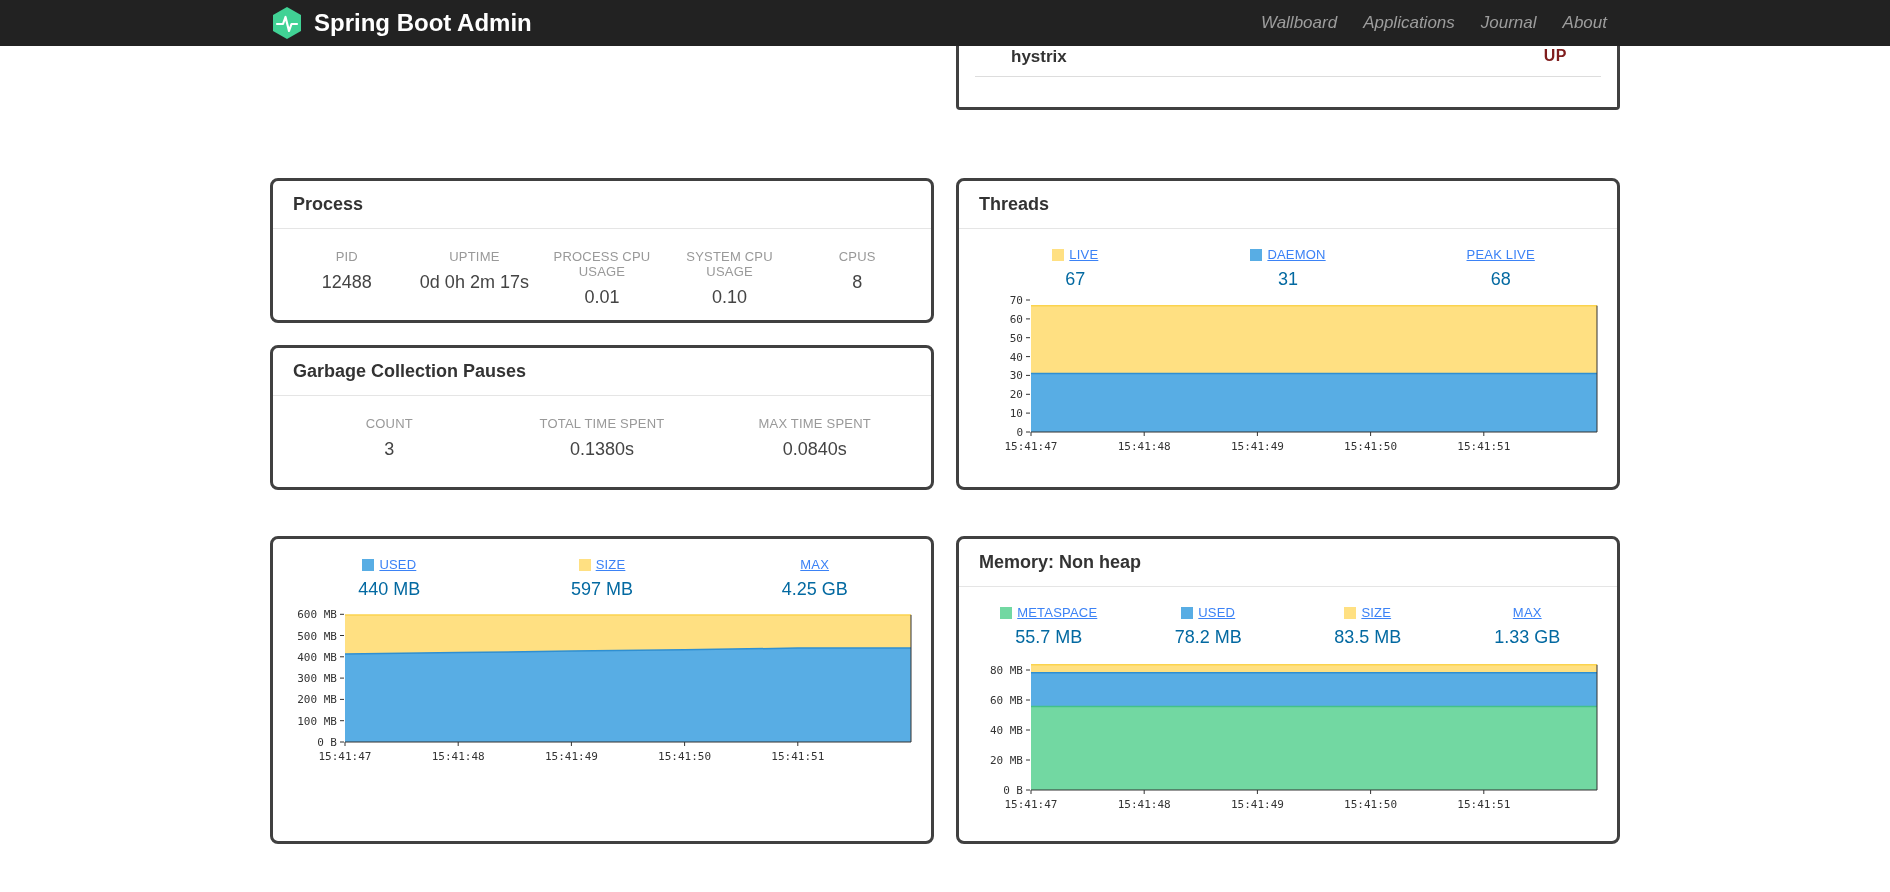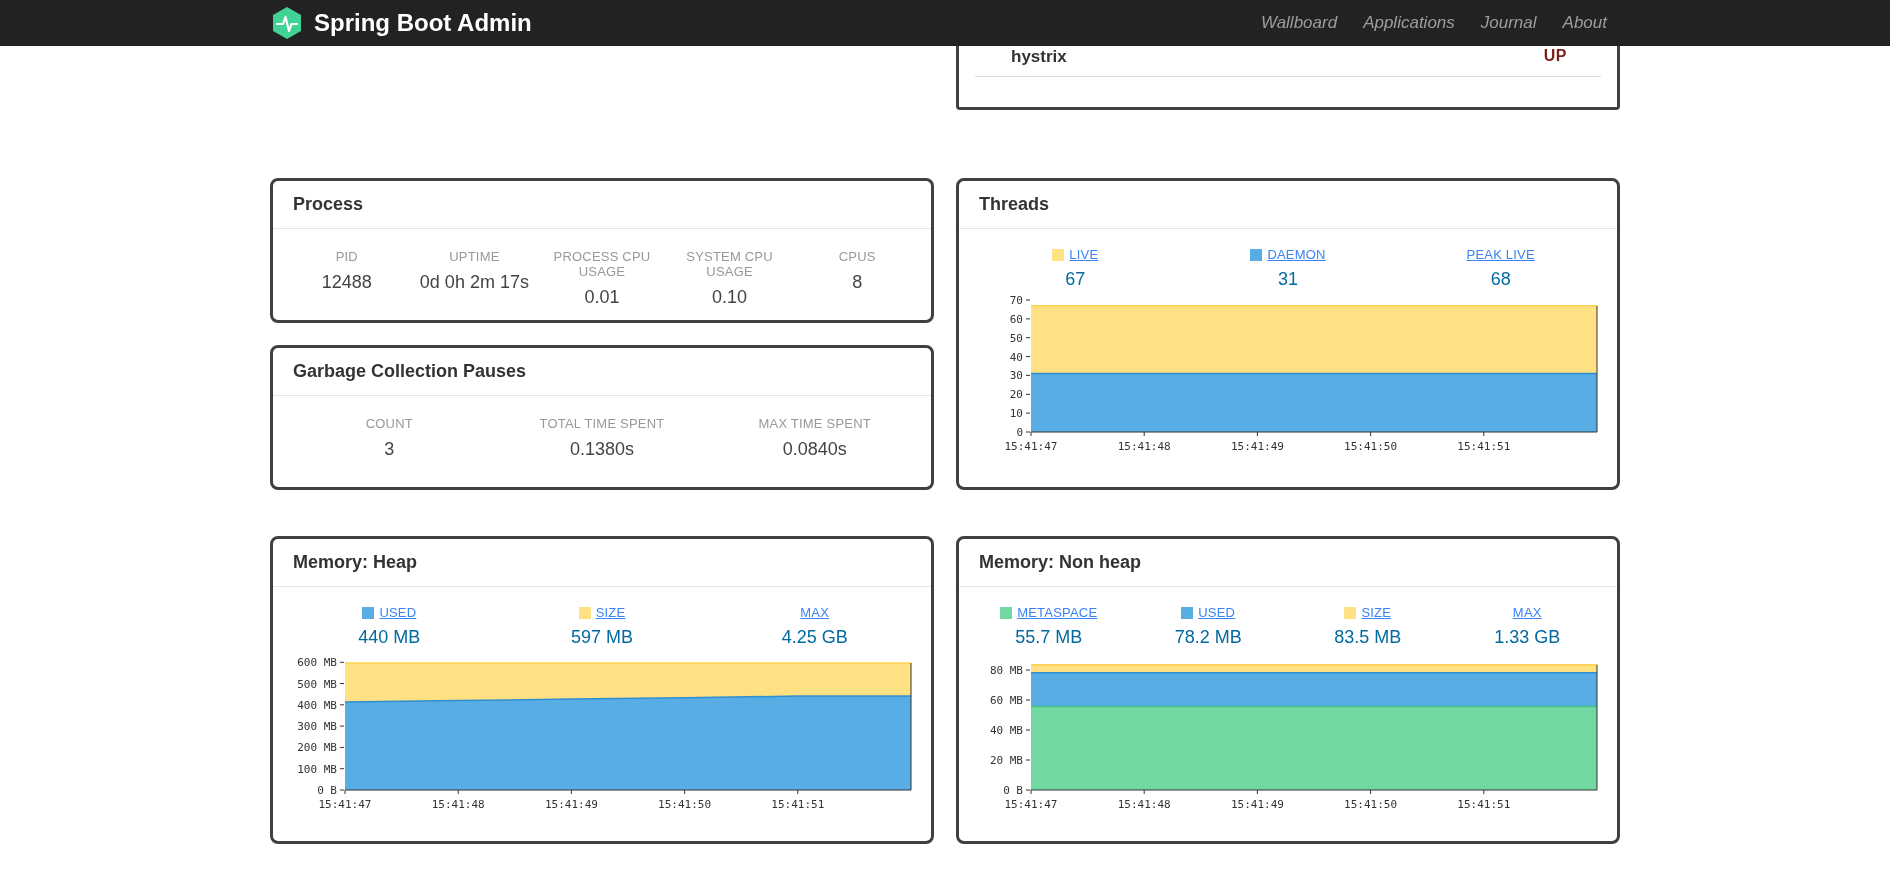--- a/index.html
+++ b/index.html
@@ -127,21 +127,20 @@
           <div class="metric-value">0.1380s</div>
         </div>
         <div class="metric">
           <div class="metric-label">MAX TIME SPENT</div>
           <div class="metric-value">0.0840s</div>
         </div>
       </div>
     </section>
 
     <section class="panel h308">
-      <header class="panel-header">Memory: Heap</header>
       <div class="legend">
         <div class="legend-item">
           <div class="legend-label">
             <span class="swatch" style="background: rgb(88, 173, 228);"></span>
             <span>USED</span>
           </div>
           <div class="legend-value">440 MB</div>
         </div>
         <div class="legend-item">
           <div class="legend-label">

